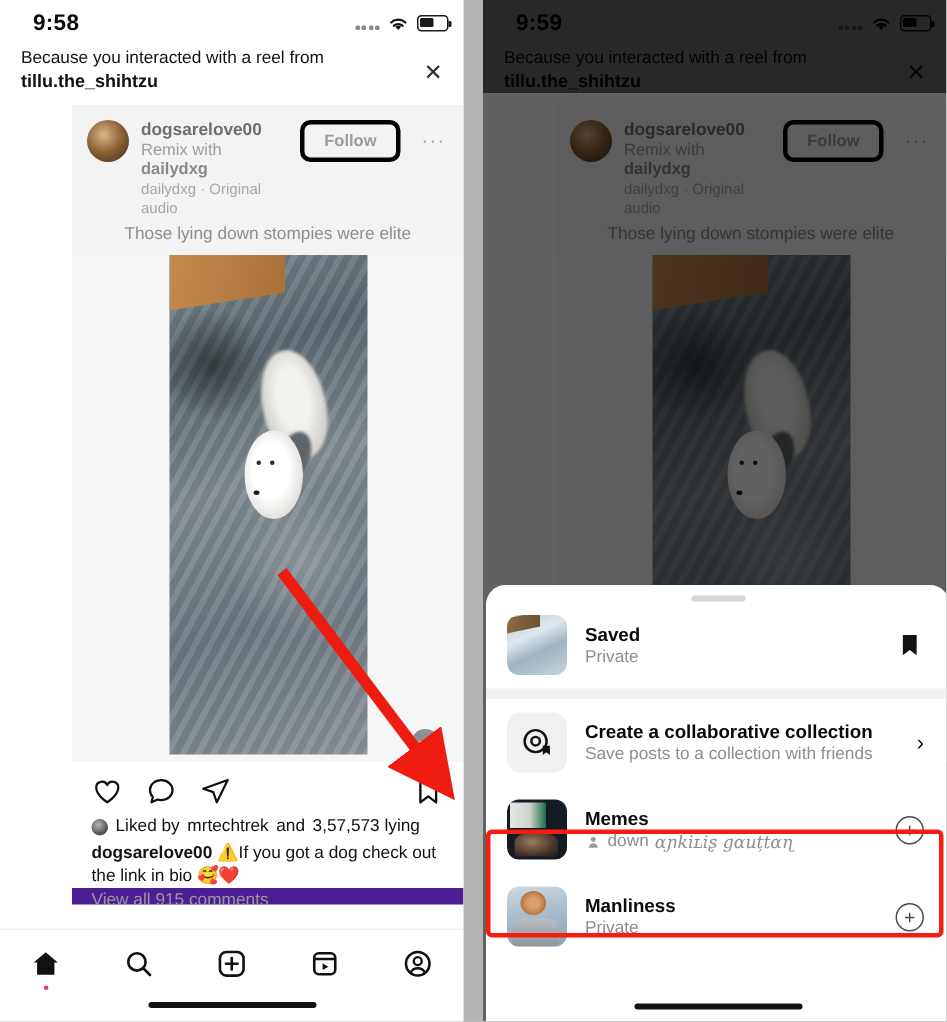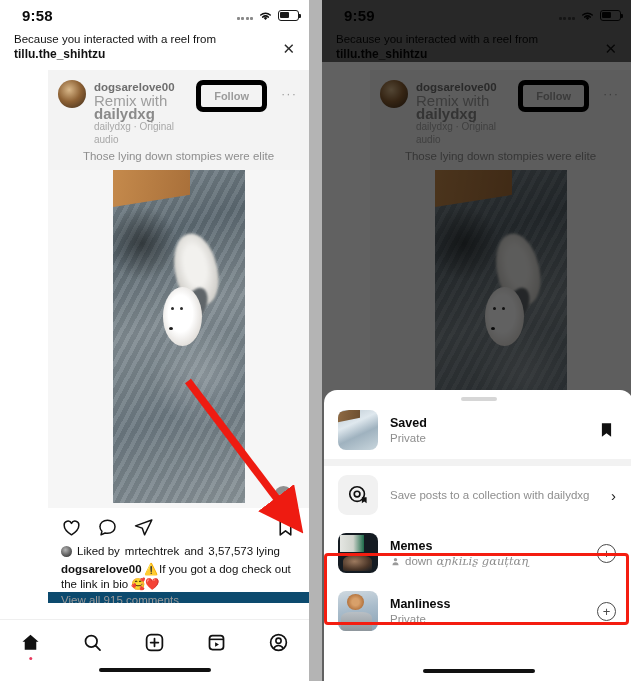--- a/index.html
+++ b/index.html
@@ -34,24 +34,24 @@
 
   
   .post { position:relative; background:#f3f3f3;margin-left:48px; }
   .post-head { display:flex; align-items:flex-start; padding:10px 10px 2px 10px; gap:8px; }
   .avatar { width:28px; height:28px; border-radius:50%; flex:0 0 28px;
             background:radial-gradient(circle at 40% 35%, #d9b88a 0%, #8d6134 48%, #3a2a1a 100%); }
   .avatar.sm { width:11px;height:11px;flex:0 0 11px;
             background:radial-gradient(circle at 40% 35%,#b5b5b5,#4a4a4a 70%,#222); }
   .ph-mid { flex:1; min-width:0; }
   .ph-name { font-size:11.5px; font-weight:700; color:#6e6e6e; line-height:14px; }
-  .ph-remix { font-size:15px; color:#9d9d9d; line-height:13px; }
+  .ph-remix { font-size:11px; color:#9d9d9d; line-height:13px; }
   .ph-remix b { color:#8a8a8a; }
   .ph-audio { font-size:10px; color:#a8a8a8; line-height:13px; }
-  .follow-btn { border:5px solid #000000; border-radius:7px; font-size:11px; font-weight:700;
+  .follow-btn { border:3px solid #000000; border-radius:7px; font-size:11px; font-weight:700;
                 color:#9b9b9b; padding:5px 13px; background:transparent; }
   .dots { color:#a0a0a0; font-size:13px; letter-spacing:1px; padding:6px 2px 0 6px; }
   .overlay-cap { text-align:center; font-size:11.5px; color:#8e8e8e; padding:2px 0 8px; }
 
   
   .media-wrap { position:relative; height:338px; background:#f6f6f6;
                 display:flex; align-items:flex-start; justify-content:center; }
   .media { width:132px; height:333px; position:relative; overflow:hidden;
            background:linear-gradient(160deg,#7e8a91 0%,#5d6a72 22%,#828d93 45%,#6d7a82 70%,#8b959a 100%); }
   .media::before { content:""; position:absolute; inset:0;
@@ -80,21 +80,21 @@
 
   
   .actions { display:flex; align-items:center; padding:9px 13px 4px; gap:15px; background:#fff; }
   .actions .spacer { flex:1; }
   .ic { width:21px; height:21px; display:block; }
   .likes { display:flex; align-items:center; gap:5px; padding:3px 13px 2px;
            font-size:11.5px; color:#111; background:#fff; }
   .likes b { font-weight:400; }
   .caption { padding:3px 13px 0; font-size:11.5px; line-height:15px; color:#111; background:#fff; }
   .caption b { font-weight:700; }
-  .viewall { padding:2px 13px 0; font-size:11.5px; color:#9a9a9a; background:#0c4a6e;
+  .viewall { padding:2px 13px 0; font-size:11.5px; color:#9a9a9a; background:#4c1d95;
              height:11px; overflow:hidden; }
 
   
   .tabbar { position:absolute; left:0; bottom:0; width:100%; height:62px; background:#fff;
             border-top:1px solid #efefef; display:flex; align-items:flex-start;
             justify-content:space-around; padding-top:9px; }
   .tab { position:relative; width:30px; height:26px; display:flex;
          align-items:center; justify-content:center; }
   .tab .dot { position:absolute; bottom:-5px; left:50%; transform:translateX(-50%);
               width:3.5px; height:3.5px; border-radius:50%; background:#e8395e; }
@@ -379,21 +379,22 @@
 
       <div class="srow">
         <div class="collab-ic">
           <svg viewBox="0 0 24 24" style="width:22px;height:22px">
             <circle cx="11" cy="11" r="8" fill="none" stroke="#111" stroke-width="1.8"></circle>
             <circle cx="11" cy="11" r="3.1" fill="none" stroke="#111" stroke-width="1.8"></circle>
             <path d="M16.2 14.4h5.2v6.6l-2.6-2-2.6 2z" fill="#111"></path>
           </svg>
         </div>
         <div class="stxt">
-          <div class="ssub">Save posts to a collection with dailydxg</div>
+          <div class="stitle">Create a collaborative collection</div>
+          <div class="ssub">Save posts to a collection with friends</div>
         </div>
         <div class="chev">›</div>
       </div>
 
       <div class="srow">
         <div class="thumb memes"></div>
         <div class="stxt">
           <div class="stitle">Memes</div>
           <div class="ssub">
             <svg style="width:11px;height:11px" viewBox="0 0 24 24">

